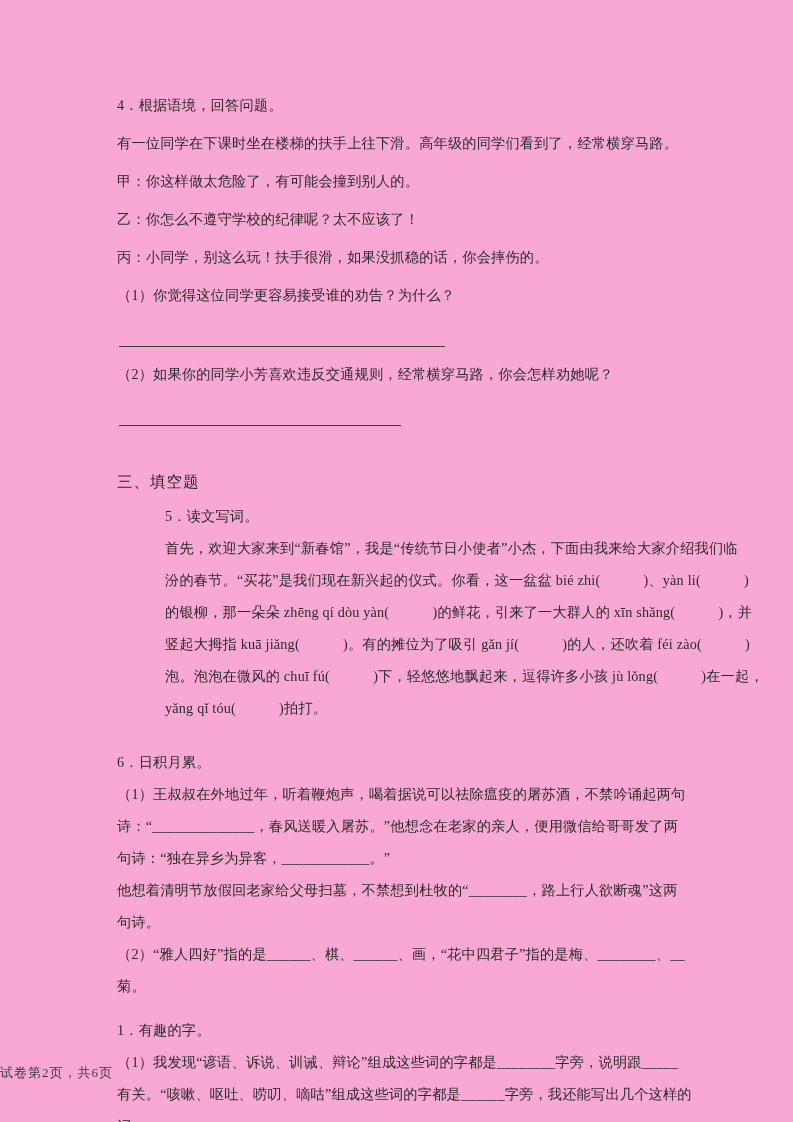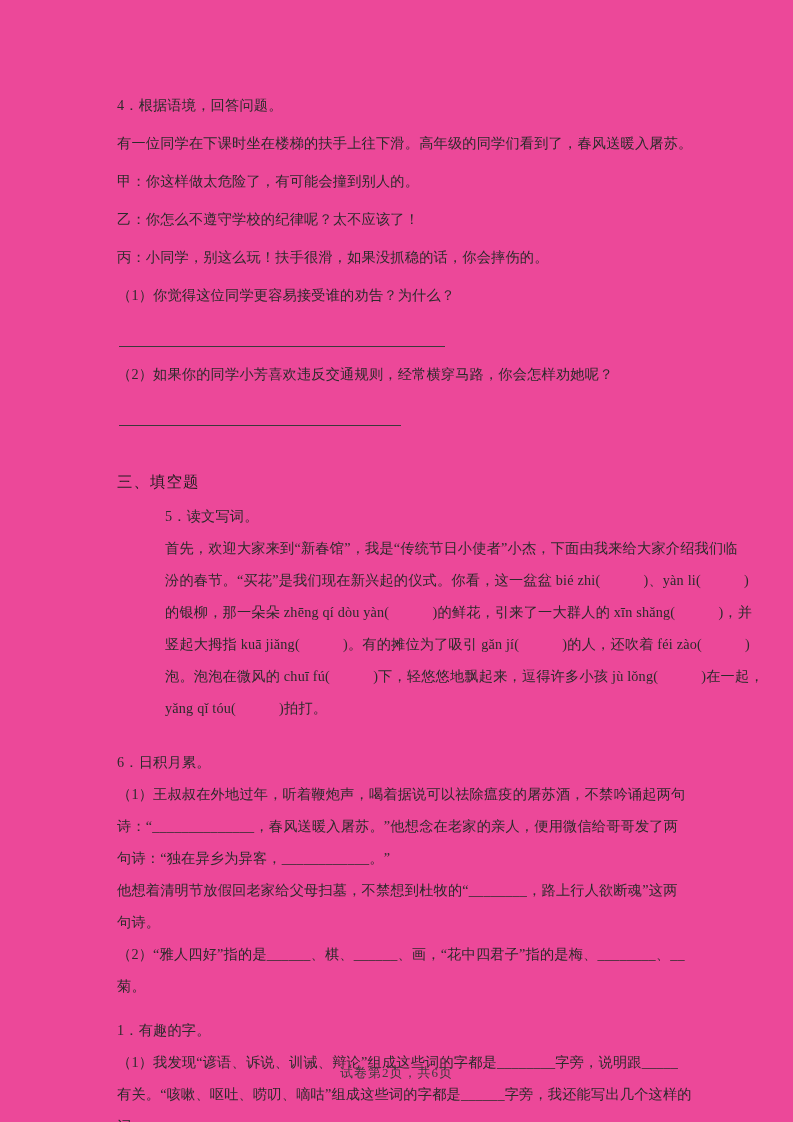--- a/index.html
+++ b/index.html
@@ -4,21 +4,21 @@
 <style>
   html, body {
     margin: 0;
     padding: 0;
     background: #ffffff;
   }
   .page {
     position: relative;
     width: 793px;
     height: 1122px;
-    background: #ec4899;
+    background: #f9a8d4;
     font-family: "Liberation Serif", "DejaVu Serif", serif;
     color: #2b2b2b;
     overflow: hidden;
   }
   .content {
     position: absolute;
     left: 117px;
     top: 86px;
     width: 566px;
   }
@@ -50,36 +50,36 @@
     letter-spacing: 1px;
   }
   .block-q5 { margin-top: 2px; margin-left: 48px; }
   .block-q6 { margin-top: 22px; }
   .block-q7 { margin-top: 12px; }
   .footer {
     position: absolute;
     left: 0;
     top: 1062px;
     width: 793px;
-    text-align: center;
+    text-align: left;
     font-size: 13px;
     line-height: 22px;
     color: #3c3c3c;
     letter-spacing: 1px;
   }
 </style>
 </head>
 <body>
 
 <div class="page">
   <div class="content">
 
     <section>
       <p class="line">4．根据语境，回答问题。</p>
-      <p class="line">有一位同学在下课时坐在楼梯的扶手上往下滑。高年级的同学们看到了，春风送暖入屠苏。</p>
+      <p class="line">有一位同学在下课时坐在楼梯的扶手上往下滑。高年级的同学们看到了，经常横穿马路。</p>
       <p class="line">甲：你这样做太危险了，有可能会撞到别人的。</p>
       <p class="line">乙：你怎么不遵守学校的纪律呢？太不应该了！</p>
       <p class="line">丙：小同学，别这么玩！扶手很滑，如果没抓稳的话，你会摔伤的。</p>
       <p class="line">（1）你觉得这位同学更容易接受谁的劝告？为什么？</p>
       <div class="answer-rule rule-1"></div>
       <p class="line">（2）如果你的同学小芳喜欢违反交通规则，经常横穿马路，你会怎样劝她呢？</p>
       <div class="answer-rule rule-2"></div>
     </section>
 
     <h3 class="section-heading">三、填空题</h3>

